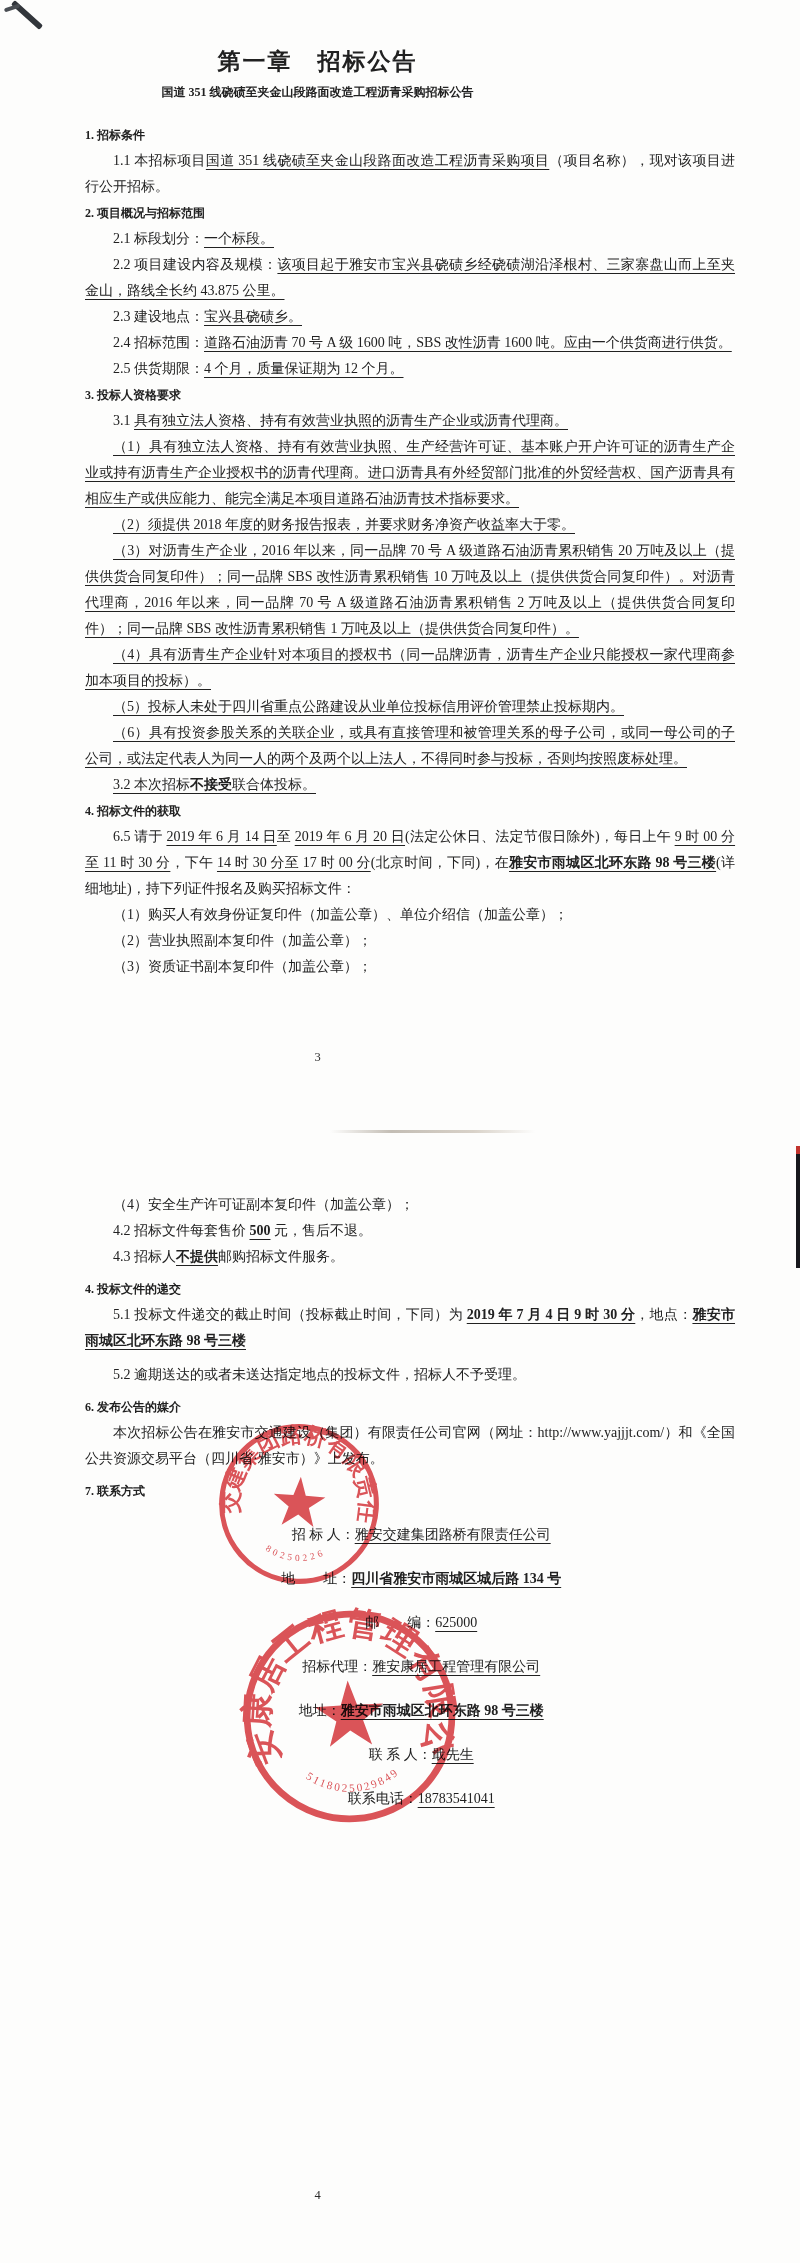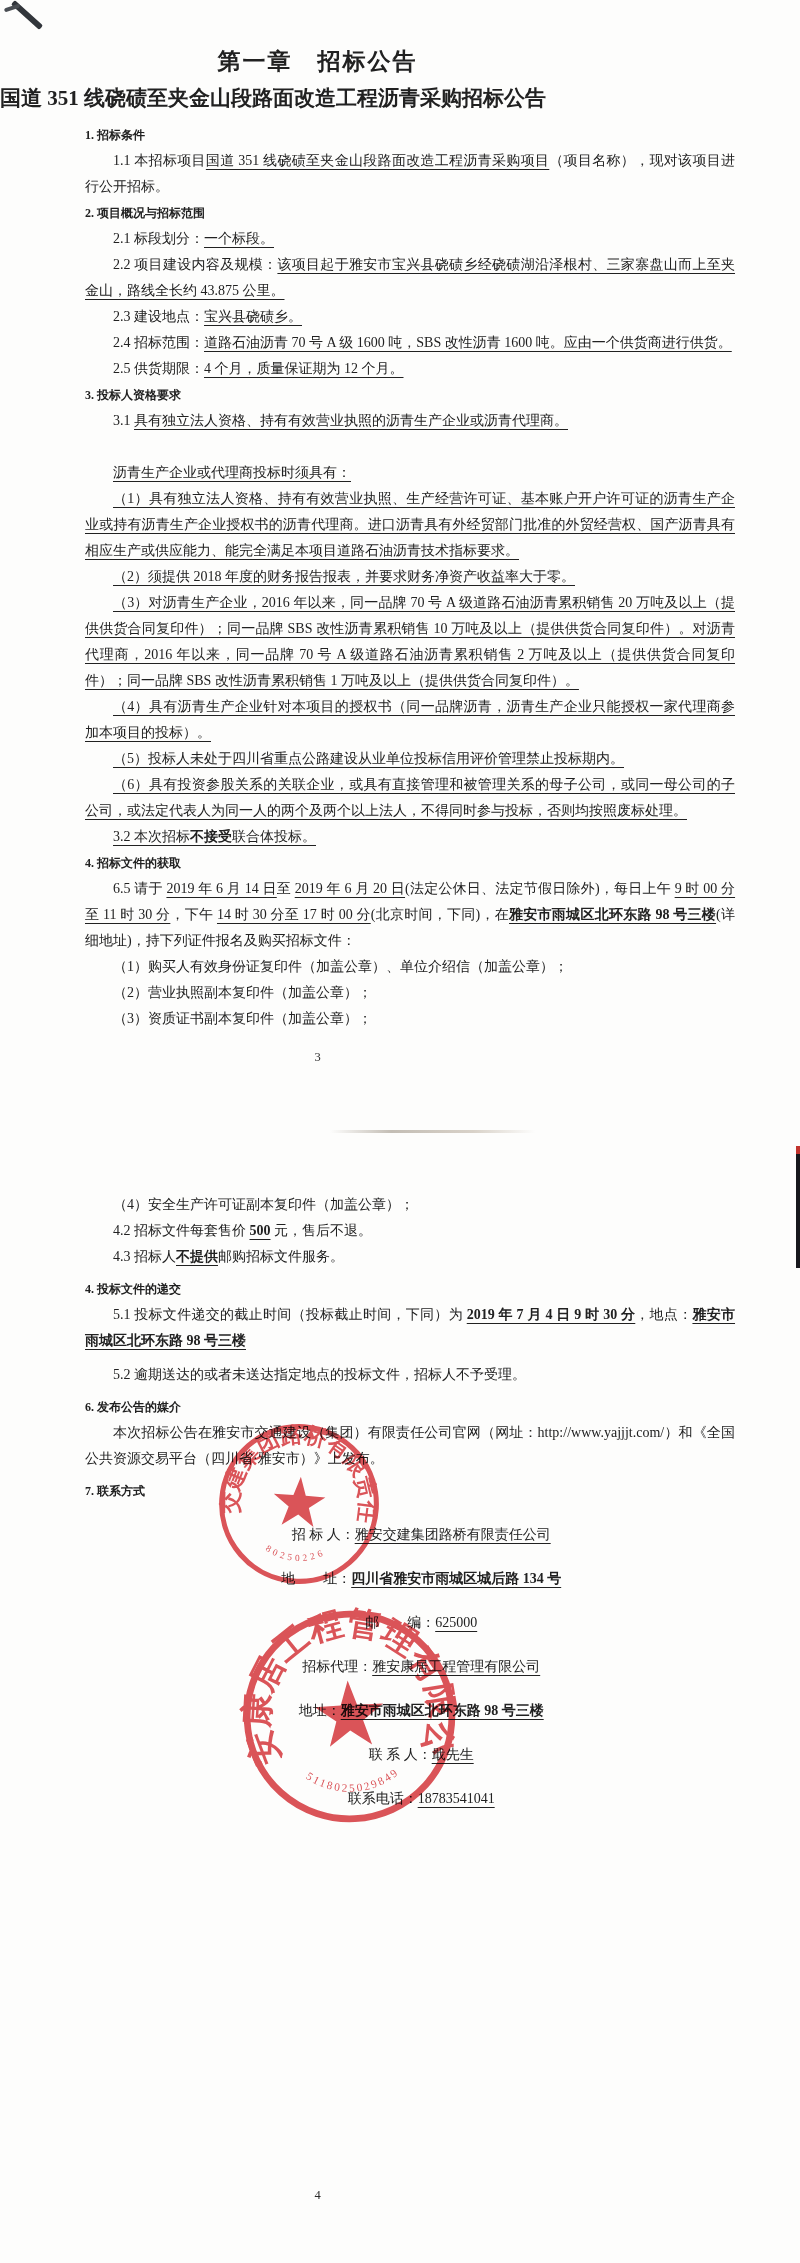--- a/index.html
+++ b/index.html
@@ -10,22 +10,22 @@
     color:#212121;
   }
   .page{position:absolute;left:0;width:635px;}
   #page1{top:0;height:1132px;}
   #page2{top:1132px;height:1131px;}
   .chapter-title{
     position:absolute;top:46px;left:0;width:100%;text-align:center;
     font-size:23px;font-weight:700;letter-spacing:2px;
   }
   .subtitle{
-    position:absolute;top:84px;left:0;width:100%;text-align:left;
-    font-size:21px;font-weight:700;
+    position:absolute;top:84px;left:0;width:100%;text-align:center;
+    font-size:12px;font-weight:700;
   }
   .content{position:absolute;left:85px;width:650px;}
   #content1{top:122px;}
   #content2{top:60px;}
   .para{font-size:14px;line-height:26px;text-align:justify;}
   .h{font-weight:700;font-size:12px;text-align:left;}
   .body{text-indent:2em;}
   .u{text-decoration:underline;text-underline-offset:4px;text-decoration-thickness:1px;}
   .b{font-weight:700;text-decoration:underline;}
   .gap{margin-top:26px;}
@@ -65,21 +65,20 @@
       <div class="para h"><span>1.  招标条件</span></div>
       <div class="para body"><span>1.1 本招标项目</span><span class="u">国道 351 线硗碛至夹金山段路面改造工程沥青采购项目</span><span>（项目名称），现对该项目进行公开招标。</span></div>
       <div class="para h"><span>2.  项目概况与招标范围</span></div>
       <div class="para body"><span>2.1 标段划分：</span><span class="u">一个标段。</span></div>
       <div class="para body"><span>2.2 项目建设内容及规模：</span><span class="u">该项目起于雅安市宝兴县硗碛乡经硗碛湖沿泽根村、三家寨盘山而上至夹金山，路线全长约 43.875 公里。</span></div>
       <div class="para body"><span>2.3 建设地点：</span><span class="u">宝兴县硗碛乡。</span></div>
       <div class="para body"><span>2.4 招标范围：</span><span class="u">道路石油沥青 70 号 A 级 1600 吨，SBS 改性沥青 1600 吨。应由一个供货商进行供货。</span></div>
       <div class="para body"><span>2.5 供货期限：</span><span class="u">4 个月，质量保证期为 12 个月。</span></div>
       <div class="para h"><span>3.  投标人资格要求</span></div>
       <div class="para body"><span>3.1 </span><span class="u">具有独立法人资格、持有有效营业执照的沥青生产企业或沥青代理商。</span></div>
-      <div class="para body gap"><span class="u">沥青生产企业或代理商投标时须具有：</span></div>
       <div class="para body"><span class="u">（1）具有独立法人资格、持有有效营业执照、生产经营许可证、基本账户开户许可证的沥青生产企业或持有沥青生产企业授权书的沥青代理商。进口沥青具有外经贸部门批准的外贸经营权、国产沥青具有相应生产或供应能力、能完全满足本项目道路石油沥青技术指标要求。</span></div>
       <div class="para body"><span class="u">（2）须提供 2018 年度的财务报告报表，并要求财务净资产收益率大于零。</span></div>
       <div class="para body"><span class="u">（3）对沥青生产企业，2016 年以来，同一品牌 70 号 A 级道路石油沥青累积销售 20 万吨及以上（提供供货合同复印件）；同一品牌 SBS 改性沥青累积销售 10 万吨及以上（提供供货合同复印件）。对沥青代理商，2016 年以来，同一品牌 70 号 A 级道路石油沥青累积销售 2 万吨及以上（提供供货合同复印件）；同一品牌 SBS 改性沥青累积销售 1 万吨及以上（提供供货合同复印件）。</span></div>
       <div class="para body"><span class="u">（4）具有沥青生产企业针对本项目的授权书（同一品牌沥青，沥青生产企业只能授权一家代理商参加本项目的投标）。</span></div>
       <div class="para body"><span class="u">（5）投标人未处于四川省重点公路建设从业单位投标信用评价管理禁止投标期内。</span></div>
       <div class="para body"><span class="u">（6）具有投资参股关系的关联企业，或具有直接管理和被管理关系的母子公司，或同一母公司的子公司，或法定代表人为同一人的两个及两个以上法人，不得同时参与投标，否则均按照废标处理。</span></div>
       <div class="para body"><span class="u">3.2 本次招标</span><span class="u b">不接受</span><span class="u">联合体投标。</span></div>
       <div class="para h"><span>4.  招标文件的获取</span></div>
       <div class="para body"><span>6.5 请于 </span><span class="u">2019 年 6 月 14 日</span><span>至 </span><span class="u">2019 年 6 月 20 日</span><span>(法定公休日、法定节假日除外)，每日上午 </span><span class="u">9 时 00 分至 11 时 30 分</span><span>，下午 </span><span class="u">14 时 30 分至 17 时 00 分</span><span>(北京时间，下同)，在</span><span class="u b">雅安市雨城区北环东路 98 号三楼</span><span>(详细地址)，持下列证件报名及购买招标文件：</span></div>
       <div class="para body"><span>（1）购买人有效身份证复印件（加盖公章）、单位介绍信（加盖公章）；</span></div>

